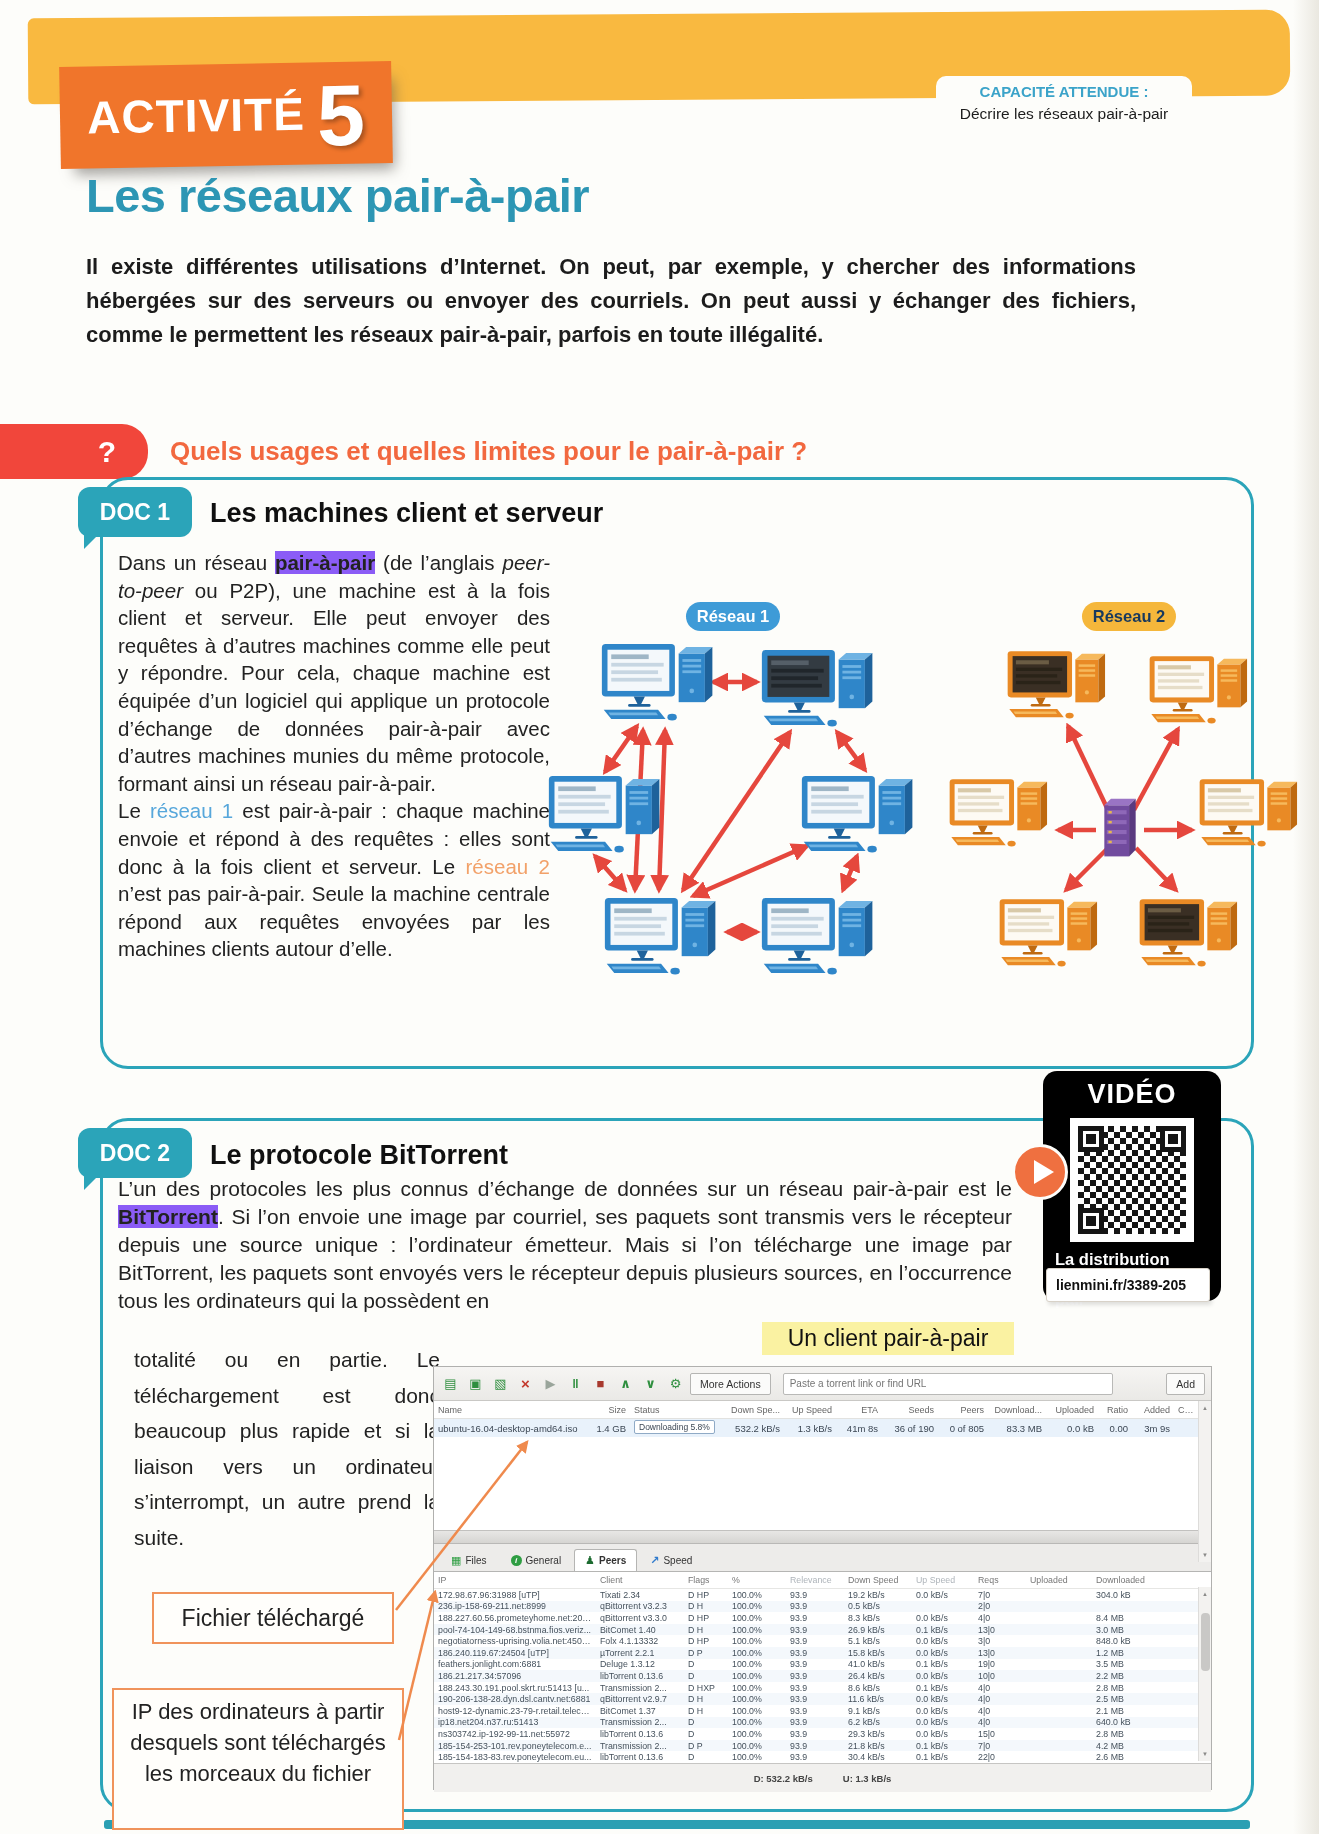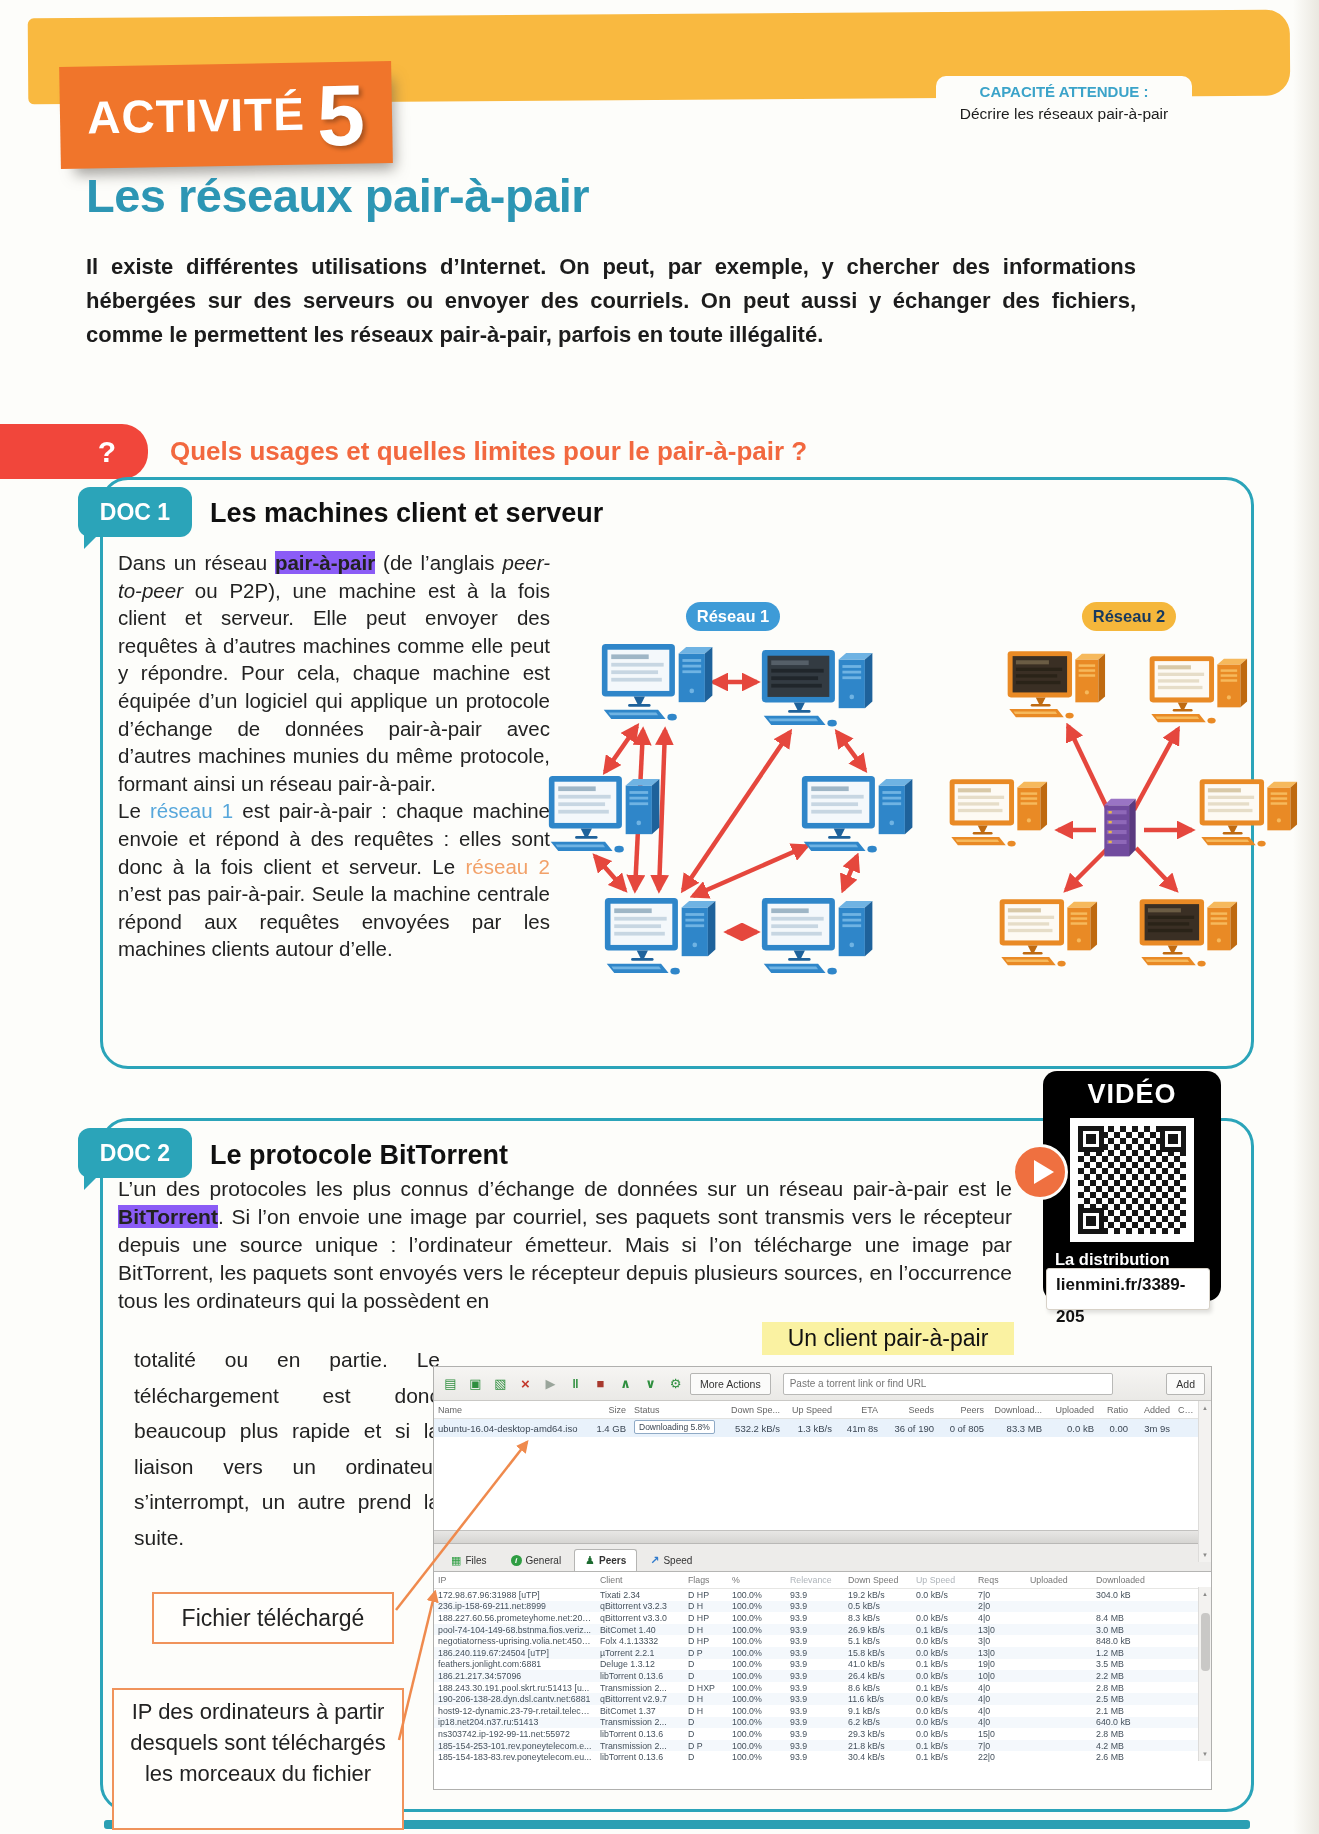--- a/index.html
+++ b/index.html
@@ -61,22 +61,22 @@
   
   .video-box{left:1043px;top:1071px;width:178px;height:230px;background:#000000;border-radius:14px;z-index:4;}
   .video-title{color:#fff;font-size:27px;font-weight:800;text-align:center;margin-top:8px;letter-spacing:1px;}
   .qr{width:108px;height:108px;background:#fff;margin:8px auto 0;padding:8px;position:relative;}
   .qr-inner{width:100%;height:100%;
      background:conic-gradient(#151515 90deg,#fff 0 180deg,#151515 0 270deg,#fff 0) 0 0/12px 12px;}
   .finder{position:absolute;width:16px;height:16px;border:5px solid #151515;background:#fff;}
   .finder span{position:absolute;left:3px;top:3px;width:10px;height:10px;background:#151515;}
   .f1{left:8px;top:8px;} .f2{right:8px;top:8px;} .f3{left:8px;bottom:8px;}
   .video-caption{color:#fff;font-size:16.5px;font-weight:800;line-height:20px;margin:7px 0 0 12px;width:150px;}
-  .video-link-tab{left:1046px;top:1268px;width:164px;height:42px;background:#fff;border:1.5px solid #D8D2C8;
-                  border-radius:3px;font-size:17px;font-weight:700;color:#111;line-height:32px;
+  .video-link-tab{left:1046px;top:1268px;width:164px;height:34px;background:#fff;border:1.5px solid #D8D2C8;
+                  border-radius:3px;font-size:14px;font-weight:700;color:#111;line-height:32px;
                   padding-left:9px;box-sizing:border-box;z-index:5;box-shadow:2px 3px 4px rgba(0,0,0,.12);}
   .play-circle{left:1012px;top:1144px;width:56px;height:56px;background:#EF7040;border:3px solid #FDFDFA;
                border-radius:50%;z-index:6;box-sizing:border-box;}
   .play-tri{position:absolute;left:19px;top:13px;width:0;height:0;
             border-left:20px solid #fff;border-top:12px solid transparent;border-bottom:12px solid transparent;}
 
   
   .client{left:433px;top:1366px;width:779px;height:424px;background:#fff;border:1px solid #B0B0AE;
           box-sizing:border-box;font-size:9px;color:#45515c;z-index:2;}
   .tbar{height:34px;background:linear-gradient(#F6F5F3,#EAE9E6);border-bottom:1px solid #C9C8C5;
@@ -568,20 +568,24 @@
           <span>100.0%</span>
           <span>93.9</span>
           <span>30.4 kB/s</span>
           <span>0.1 kB/s</span>
           <span>22|0</span>
           <span></span>
           <span>2.6 MB</span>
         </div>
       </div>
 
+    <div class="statusbar">
+      <span>D: 532.2 kB/s</span>
+      <span>U: 1.3 kB/s</span>
+    </div>
 
     <div class="sbar" id="list-sbar">
       <span class="sarr">▲</span>
       <span class="sarr">▼</span>
     </div>
     <div class="sbar" id="peers-sbar">
       <span class="sarr">▲</span>
       <span class="sthumb"></span>
       <span class="sarr">▼</span>
     </div>

